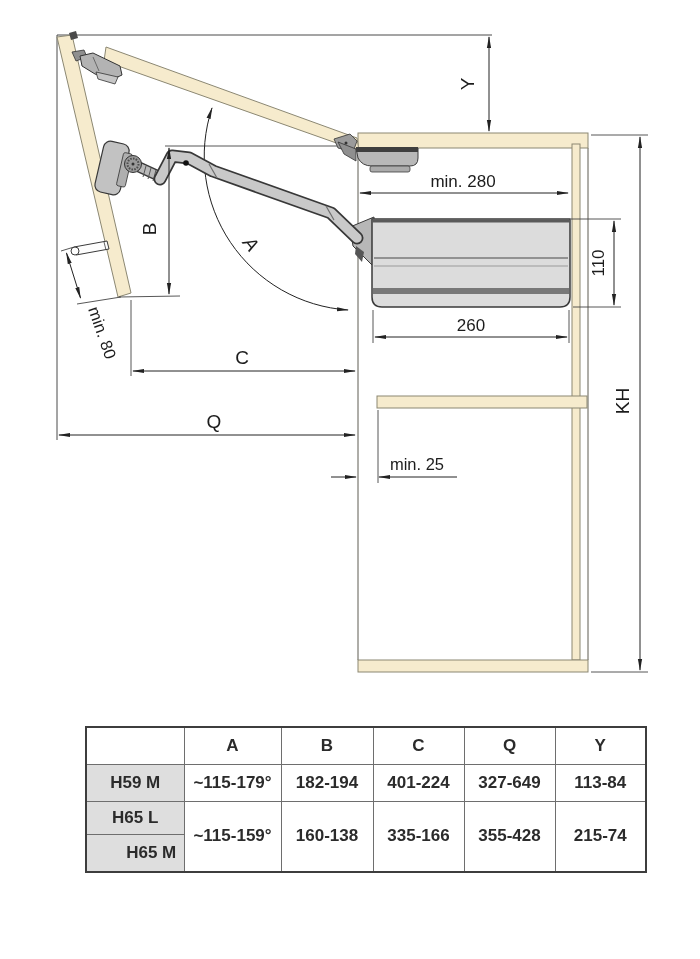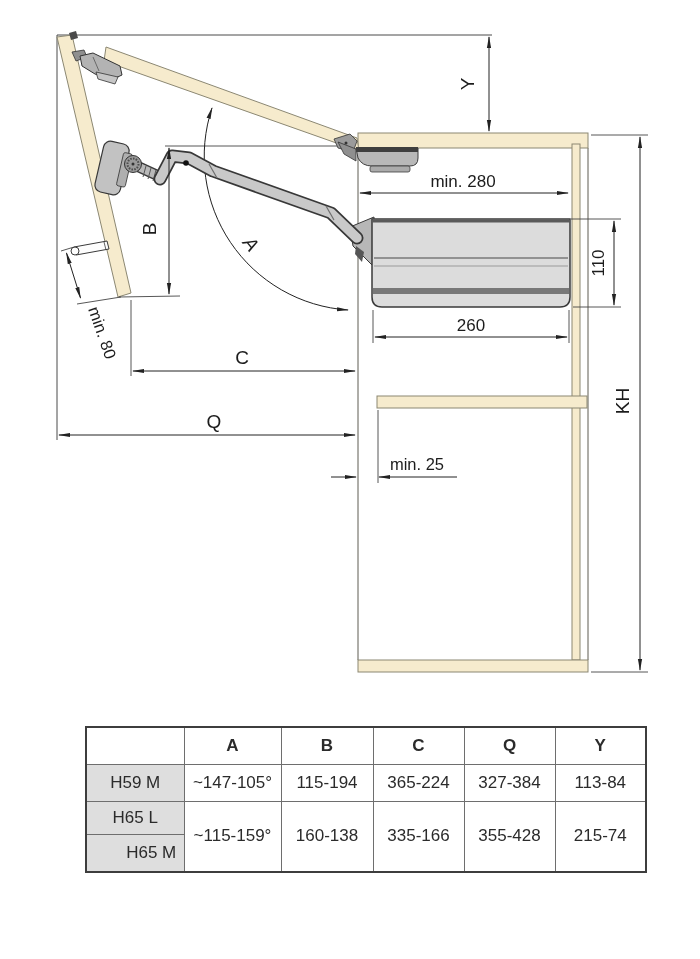--- a/index.html
+++ b/index.html
@@ -16,21 +16,21 @@
   .metal-edge{stroke:#3a3a3a;}
   .lbl{fill:#1c1c1c;font-size:17px;}
   .lbl-big{fill:#1c1c1c;font-size:19px;}
   .lbl-small{fill:#1c1c1c;font-size:16.5px;}
 
   
   .spec-table{position:absolute;left:85px;top:726px;}
   table{border-collapse:collapse;table-layout:fixed;width:560px;height:145px;
         font-size:17px;color:#2b2b2b;}
   th,td{border:1px solid #6e6e6e;text-align:center;vertical-align:middle;
-        padding:0;font-weight:normal;}
+        padding:0;font-weight:bold;}
   table{border:2px solid #3d3d3d;}
   thead th{font-weight:bold;background:#fff;}
   .rowhead{background:#dedede;}
   .dotted-top{border-top:1px dotted #a8a8a8;padding-left:32px;}
   tr.hr0{height:37px;} tr.hr1{height:37px;} tr.hr2{height:33px;padding-left:14px;} tr.hr3{height:38px;}
 </style>
 </head>
 <body>
 
 <div class="page">
@@ -204,24 +204,24 @@
           <th>A</th>
           <th>B</th>
           <th>C</th>
           <th>Q</th>
           <th>Y</th>
         </tr>
       </thead>
       <tbody>
         <tr class="hr1">
           <th class="rowhead">H59 M</th>
-          <td>~147-105°</td>
-          <td>115-194</td>
-          <td>365-224</td>
-          <td>327-384</td>
+          <td>~115-179°</td>
+          <td>182-194</td>
+          <td>401-224</td>
+          <td>327-649</td>
           <td>113-84</td>
         </tr>
         <tr class="hr2">
           <th class="rowhead">H65 L</th>
           <td rowspan="2">~115-159°</td>
           <td rowspan="2">160-138</td>
           <td rowspan="2">335-166</td>
           <td rowspan="2">355-428</td>
           <td rowspan="2">215-74</td>
         </tr>

